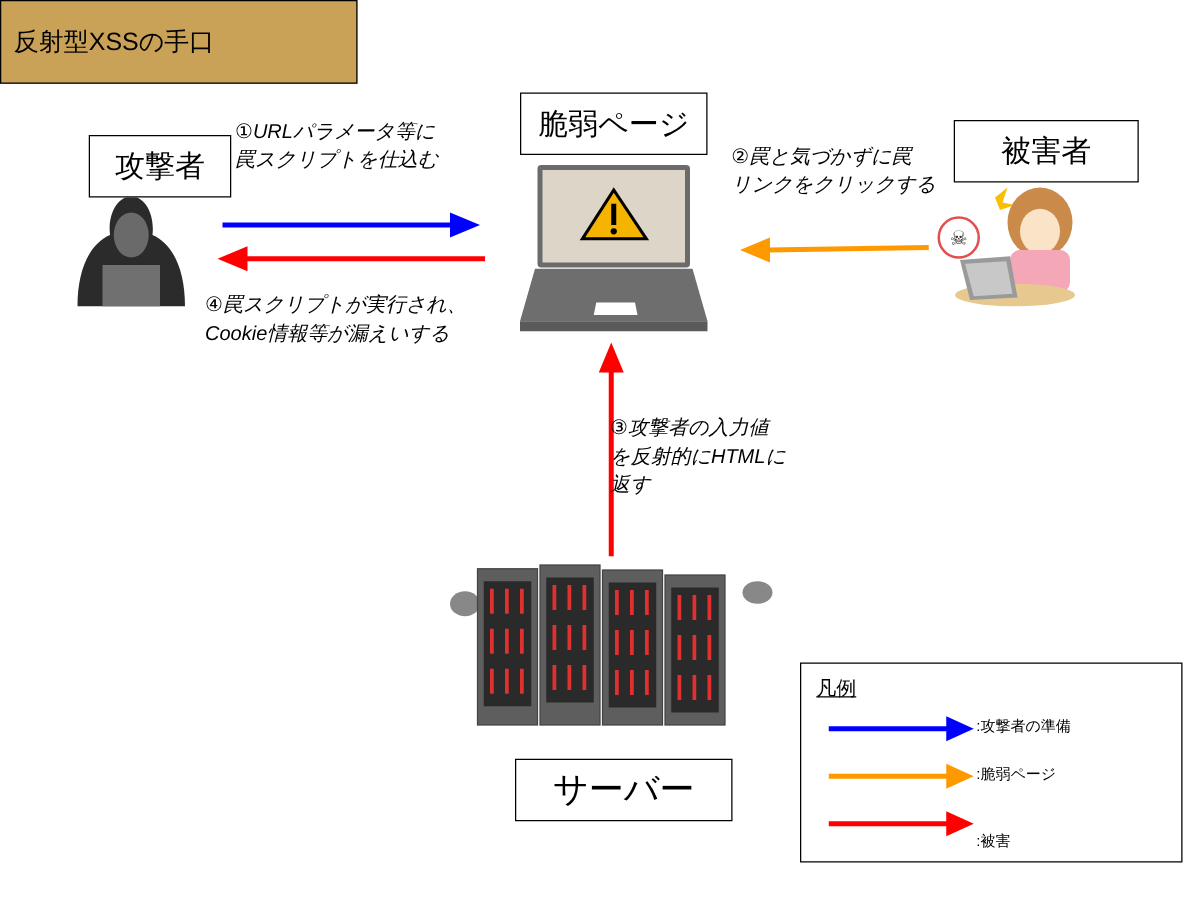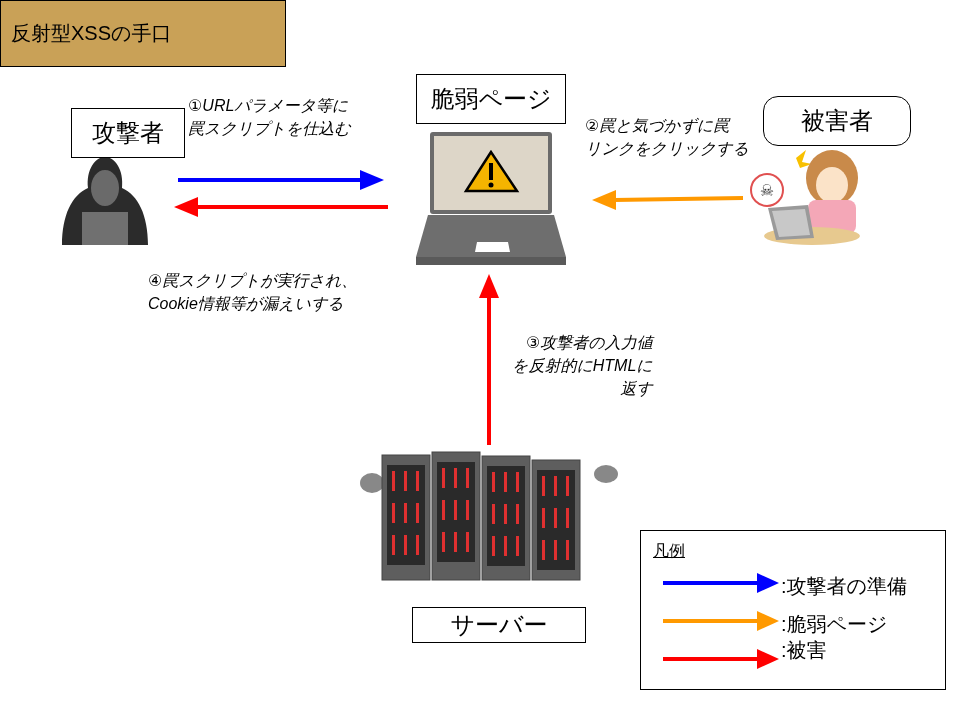--- a/index.html
+++ b/index.html
@@ -5,30 +5,30 @@
   html, body { margin: 0; padding: 0; }
   body { width: 960px; height: 720px; position: relative; background: #ffffff; overflow: hidden;
          font-family: "Liberation Sans", "DejaVu Sans", sans-serif; color: #000; }
   .abs { position: absolute; }
   .title-box { left: 0; top: 0; width: 286px; height: 67px; background: #c9a157; border: 1px solid #000;
                box-sizing: border-box; display: flex; align-items: center; padding-left: 10px; font-size: 20px; }
   .label-box { background: #fff; border: 1px solid #000; box-sizing: border-box; display: flex;
                align-items: center; justify-content: center; }
   .lbl-attacker { left: 48px; top: 108px; width: 114px; height: 50px; font-size: 24px; margin-left: 23px; }
   .lbl-page { left: 416px; top: 74px; width: 150px; height: 50px; font-size: 24px; }
-  .lbl-victim { left: 763px; top: 96px; width: 148px; height: 50px; font-size: 24px; border-radius: 15px; }
-  .lbl-server { left: 412px; top: 607px; width: 174px; height: 36px; font-size: 24px; }
+  .lbl-victim { left: 763px; top: 96px; width: 148px; height: 50px; font-size: 24px; }
+  .lbl-server { left: 412px; top: 607px; width: 174px; height: 50px; font-size: 28px; }
   .note { font-size: 16px; line-height: 23px; white-space: pre; font-style: italic; }
   .note1 { left: 188px; top: 94px; }
   .note2 { left: 585px; top: 104px; margin-top: 10px; }
-  .note3 { left: 512px; top: 331px; text-align: right; }
-  .note4 { left: 148px; top: 233px; margin-top: 36px; }
+  .note3 { left: 488px; top: 331px; }
+  .note4 { left: 164px; top: 233px; }
   .legend { left: 640px; top: 530px; width: 306px; height: 160px; border: 1px solid #000; box-sizing: border-box; background: #fff; }
   .legend-title { left: 12px; top: 10px; font-size: 16px; text-decoration: underline; }
-  .legend-item { left: 140px; font-size: 20px; }
+  .legend-item { left: 140px; font-size: 12px; }
   svg.overlay { position: absolute; left: 0; top: 0; }
 </style>
 </head>
 <body>
 
 <div class="abs title-box">反射型XSSの手口</div>
 
 <svg class="overlay" width="960" height="720">
 
   <g>
@@ -155,14 +155,14 @@
       <line x1="22" y1="90" x2="118" y2="90" stroke="#ff9900" stroke-width="4"></line>
       <polygon points="116,80 138,90 116,100" fill="#ff9900"></polygon>
     </g>
     <g>
       <line x1="22" y1="128" x2="118" y2="128" stroke="#ff0000" stroke-width="4"></line>
       <polygon points="116,118 138,128 116,138" fill="#ff0000"></polygon>
     </g>
   </svg>
   <div class="abs legend-item" style="top:42px">:攻撃者の準備</div>
   <div class="abs legend-item" style="top:80px">:脆弱ページ</div>
-  <div class="abs legend-item" style="top:106px">:被害</div>
+  <div class="abs legend-item" style="top:134px">:被害</div>
 </div>
 
 </body></html>

